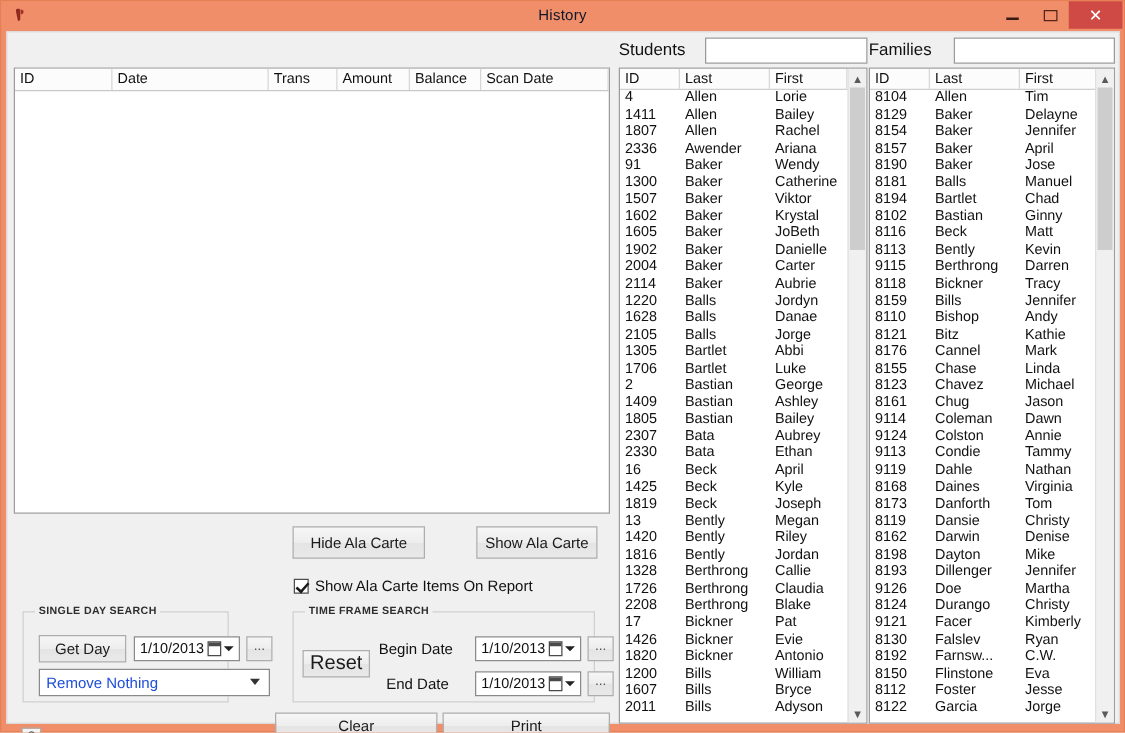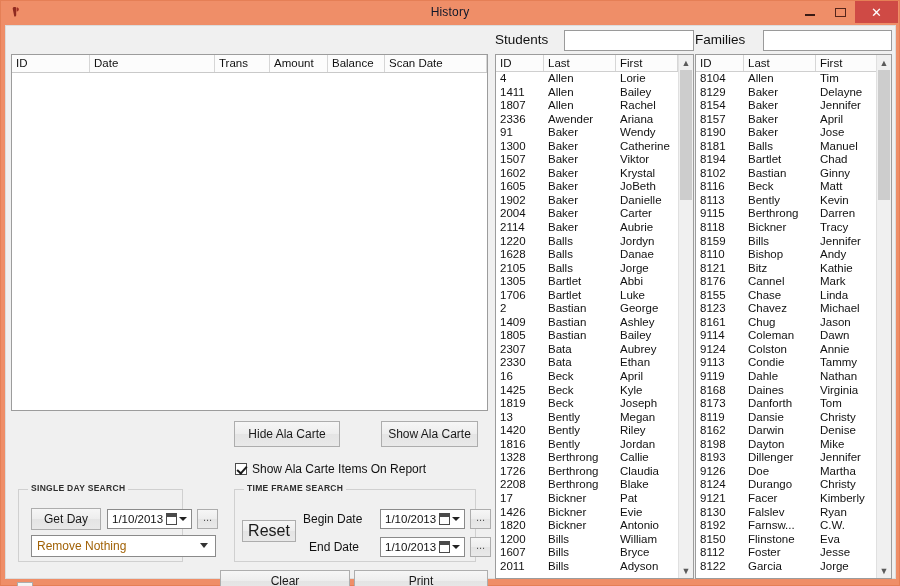--- a/index.html
+++ b/index.html
@@ -289,21 +289,21 @@
     left: 12px;
     top: 45px;
     width: 185px;
     height: 22px;
     background: #ffffff;
     border: 1px solid #8a8a8a;
     box-sizing: border-box;
     display: flex;
     align-items: center;
     font-size: 12px;
-    color: #a16207;
+    color: #1d4ed8;
     padding-left: 5px;
   }
   .combo-chev {
     position: absolute;
     right: 7px;
     top: 7px;
     width: 0;
     height: 0;
     border-left: 4.5px solid transparent;
     border-right: 4.5px solid transparent;

